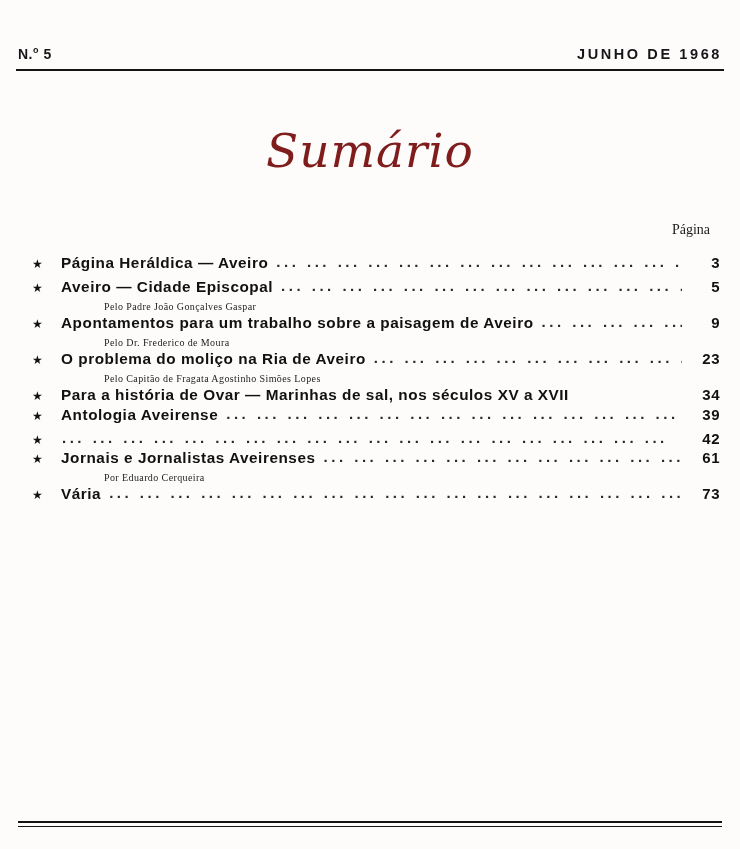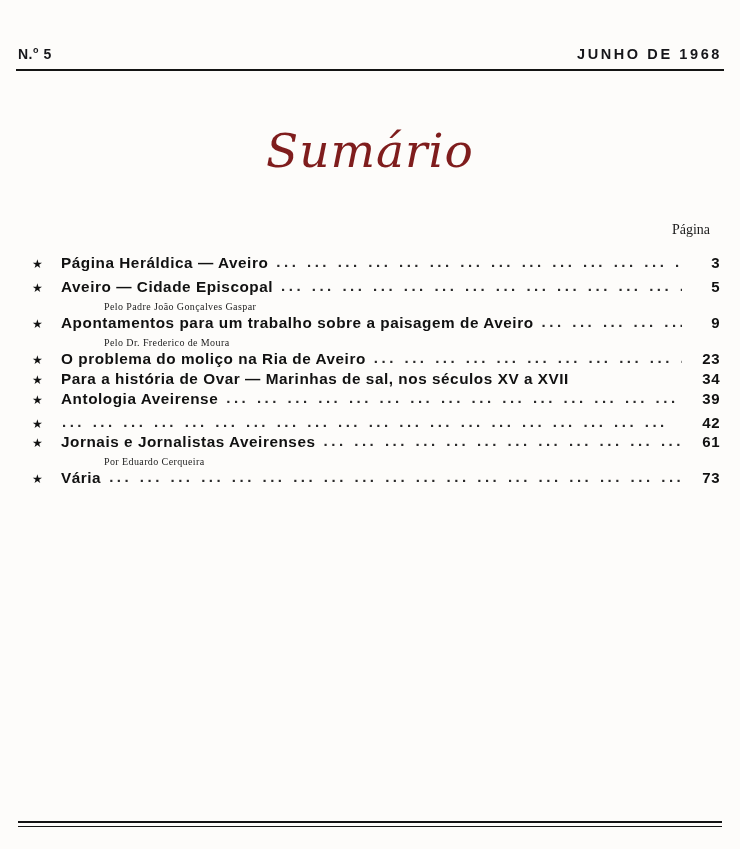--- a/index.html
+++ b/index.html
@@ -193,20 +193,21 @@
       <div class="entry-sub">Pelo Dr. Frederico de Moura</div>
     </div>
 
     <div class="entry tight">
       <div class="entry-main">
         <span class="star">★</span>
         <span class="entry-title">O  problema  do  moliço  na  Ria  de  Aveiro</span>
         <span class="leader">...   ...   ...   ...   ...   ...   ...   ...   ...   ...   ...   ...   ...   ...   ...   ...   ...   ...   ...   ...</span>
         <span class="pageno">23</span>
       </div>
+      <div class="entry-sub">Pelo Capitão de Fragata Agostinho Simões Lopes</div>
     </div>
 
     <div class="entry tight">
       <div class="entry-main">
         <span class="star">★</span>
         <span class="entry-title">Para  a  história  de  Ovar — Marinhas  de  sal,  nos  séculos  XV  a  XVII</span>
         <span class="leader"></span>
         <span class="pageno">34</span>
       </div>
     </div>

